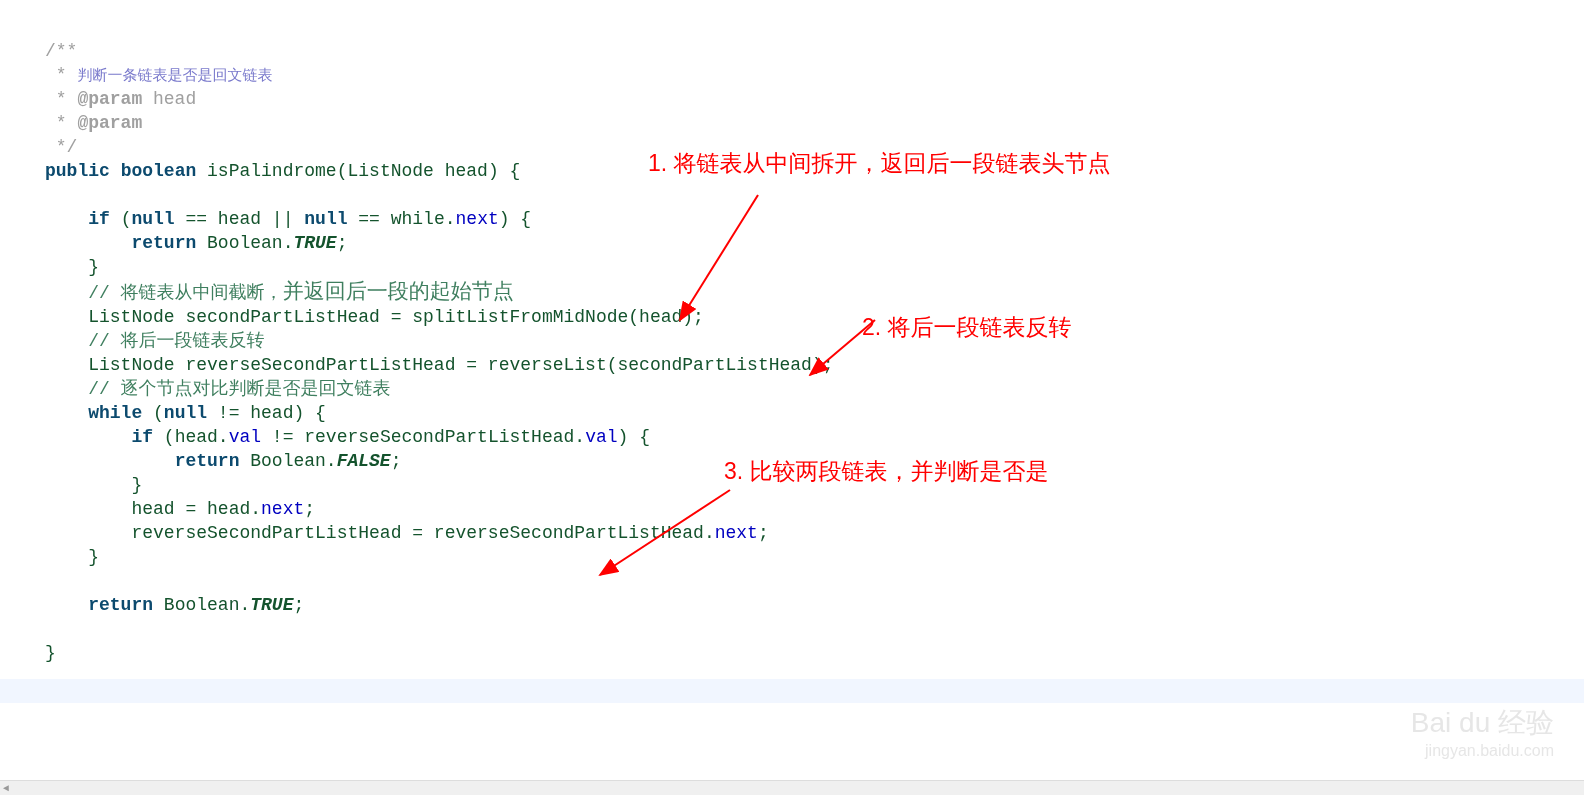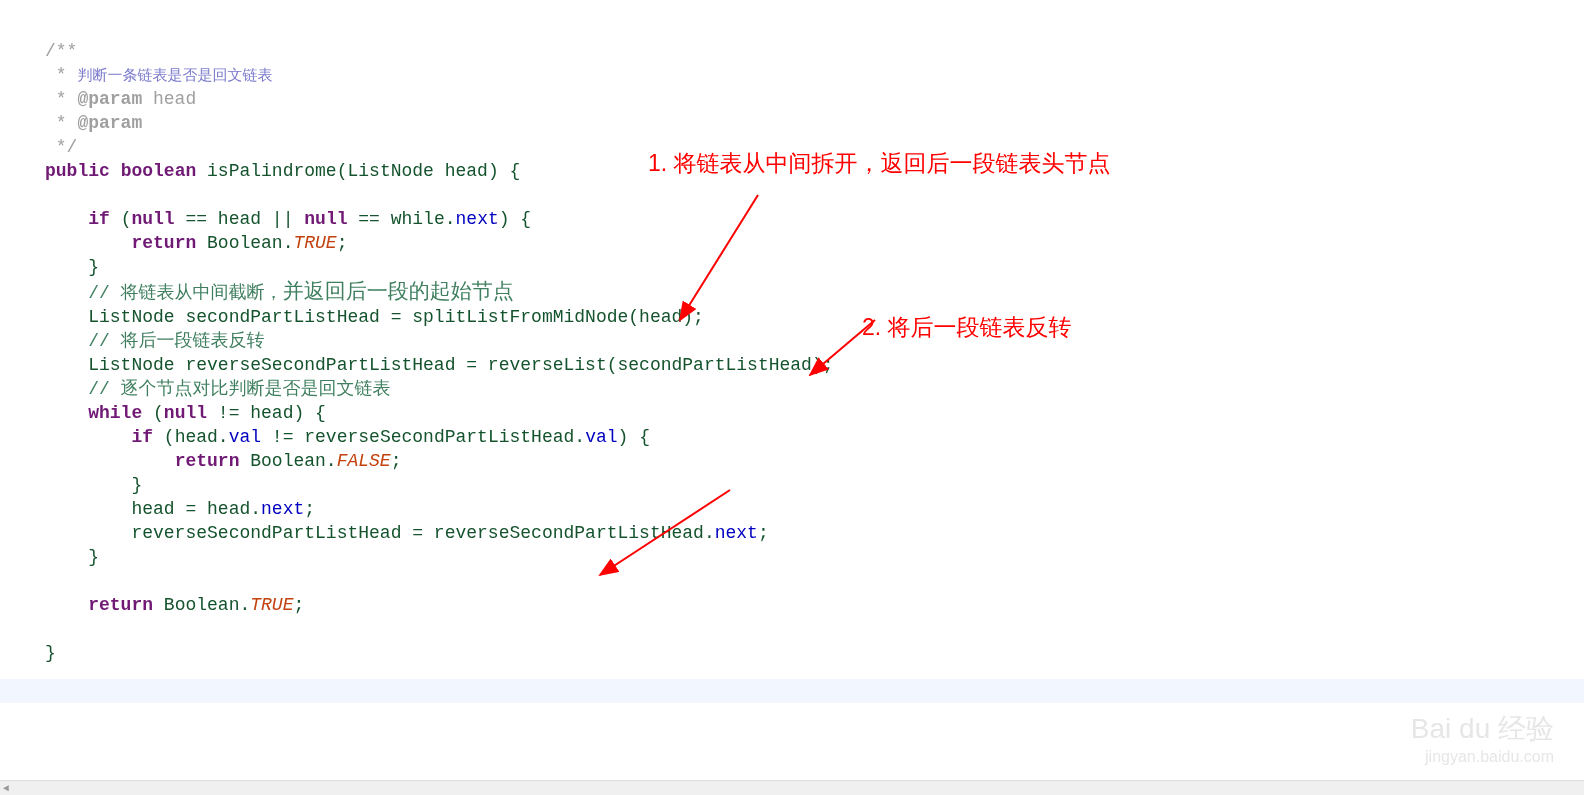--- a/index.html
+++ b/index.html
@@ -16,44 +16,44 @@
   .code-area {
     position: absolute;
     left: 45px;
     top: 15px;
     line-height: 24px;
     white-space: pre;
   }
   .comment-gray { color: #a0a0a0; }
   .comment-green { color: #3f7f5f; }
   .comment-blue { color: #7a7acc; font-family: "Microsoft YaHei", sans-serif; font-size: 15px; }
-  .keyword { color: #701a75; font-weight: bold; }
+  .keyword { color: #0c4a6e; font-weight: bold; }
   .normal { color: #14532d; }
   .field { color: #0000c0; }
-  .static-bold { color: #c2410c; font-weight: normal; font-style: italic; }
+  .static-bold { color: #14532d; font-weight: bold; font-style: italic; }
   .annotations {
     position: absolute;
     font-family: "Microsoft YaHei", "SimHei", sans-serif;
     color: #ff0000;
     font-size: 23px;
     font-weight: 400;
   }
   .ann1 { left: 648px; top: 148px; }
   .ann2 { left: 862px; top: 280px; margin-top: 32px; }
   .ann3 { left: 724px; top: 448px; line-height: 46px; }
   svg.arrows {
     position: absolute;
     left: 0; top: 0;
     width: 1584px; height: 795px;
     pointer-events: none;
   }
   .watermark {
     position: absolute;
     right: 30px;
-    bottom: 24px;
+    bottom: 30px;
     color: rgba(200,200,200,0.45);
     font-family: Arial, sans-serif;
     font-size: 28px;
     text-align: right;
     line-height: 28px;
   }
   .watermark .sub { font-size: 16px; }
   .highlight-line {
     position: absolute;
     left: 0;
@@ -114,20 +114,21 @@
     </marker>
   </defs>
   <line x1="758" y1="195" x2="680" y2="320" stroke="#ff0000" stroke-width="2" marker-end="url(#arrowhead)"></line>
   <line x1="875" y1="320" x2="810" y2="375" stroke="#ff0000" stroke-width="2" marker-end="url(#arrowhead)"></line>
   <line x1="730" y1="490" x2="600" y2="575" stroke="#ff0000" stroke-width="2" marker-end="url(#arrowhead)"></line>
 </svg>
 
 <div class="annotations ann1">1. 将链表从中间拆开，返回后一段链表头节点</div>
 <div class="annotations ann2">2. 将后一段链表反转</div>
 <div class="annotations ann3">
+  <div>3. 比较两段链表，并判断是否是</div>
 </div>
 
 <div class="watermark">
   <div>Bai du 经验</div>
   <div class="sub">jingyan.baidu.com</div>
 </div>
 
 <div class="scrollbar-bottom">
   <span class="arrow-left">◄</span>
 </div>

